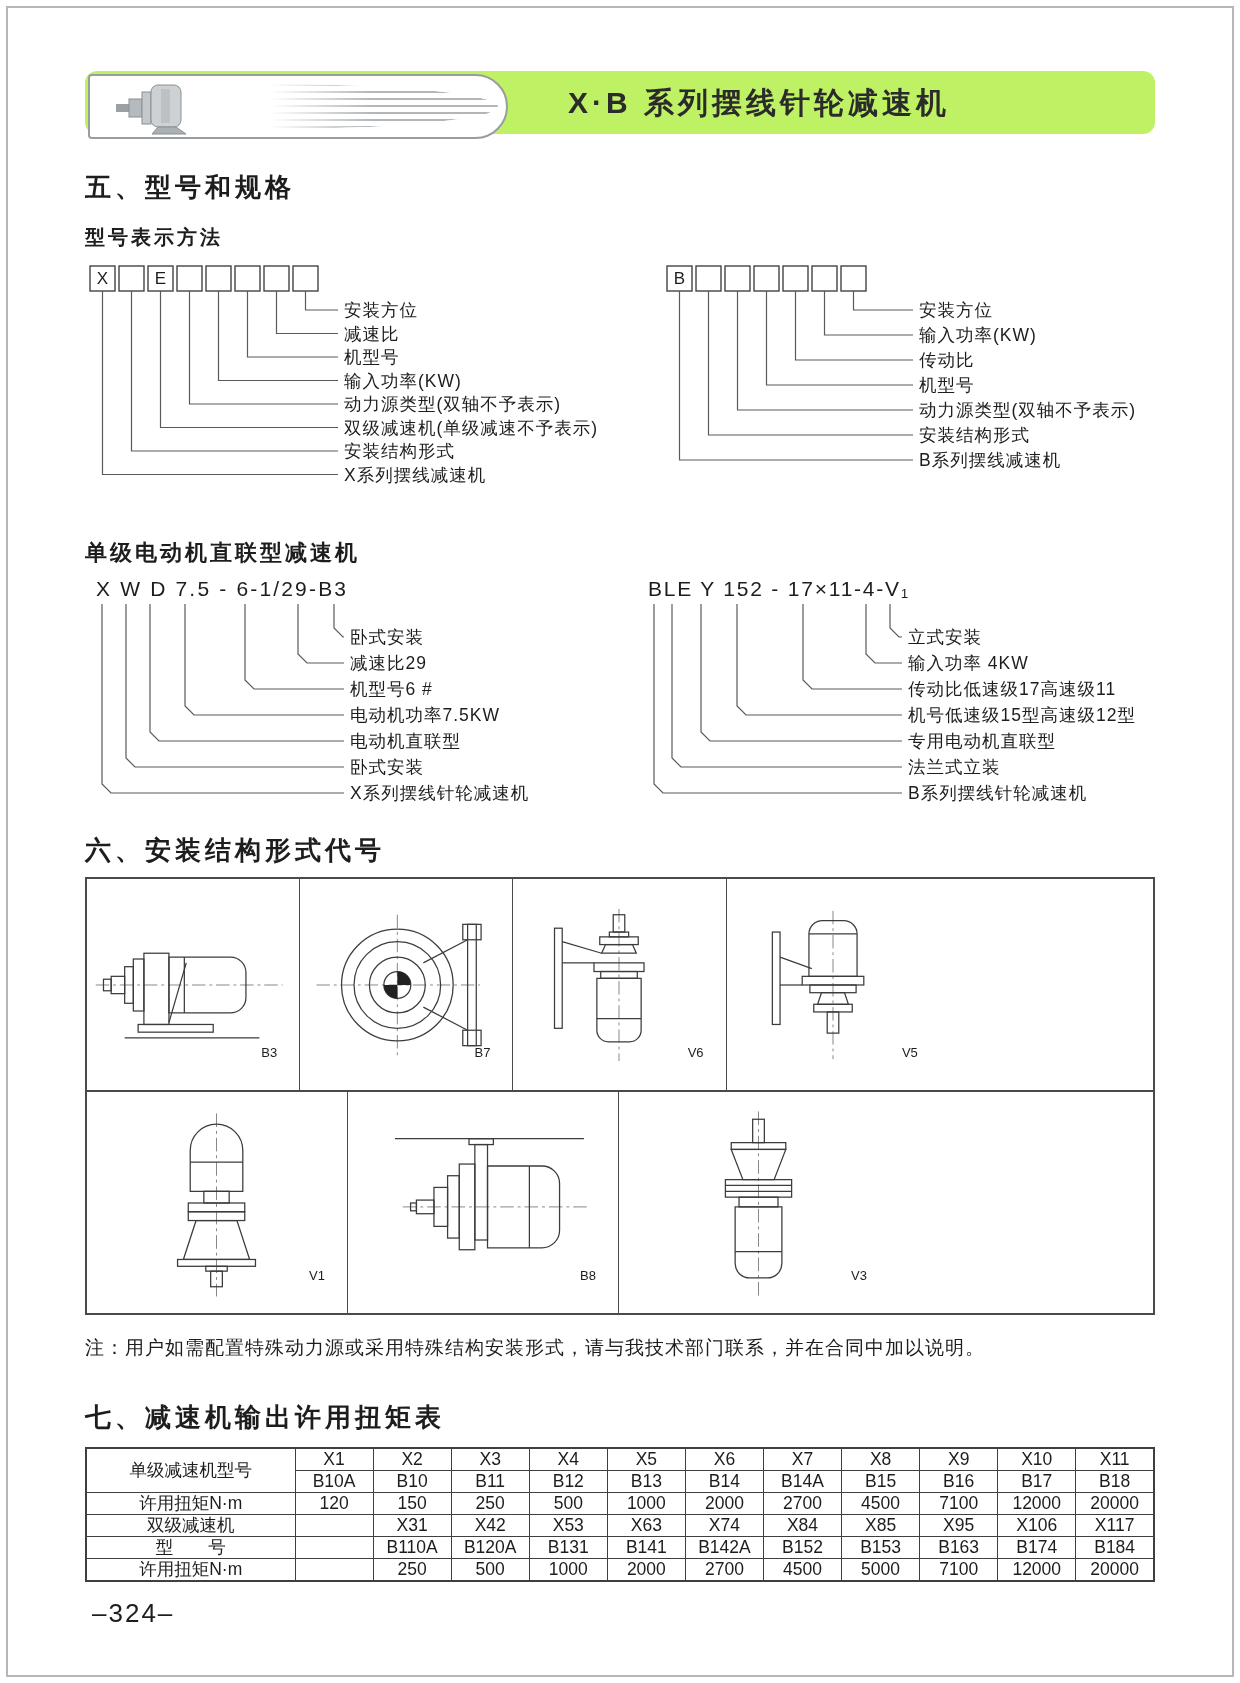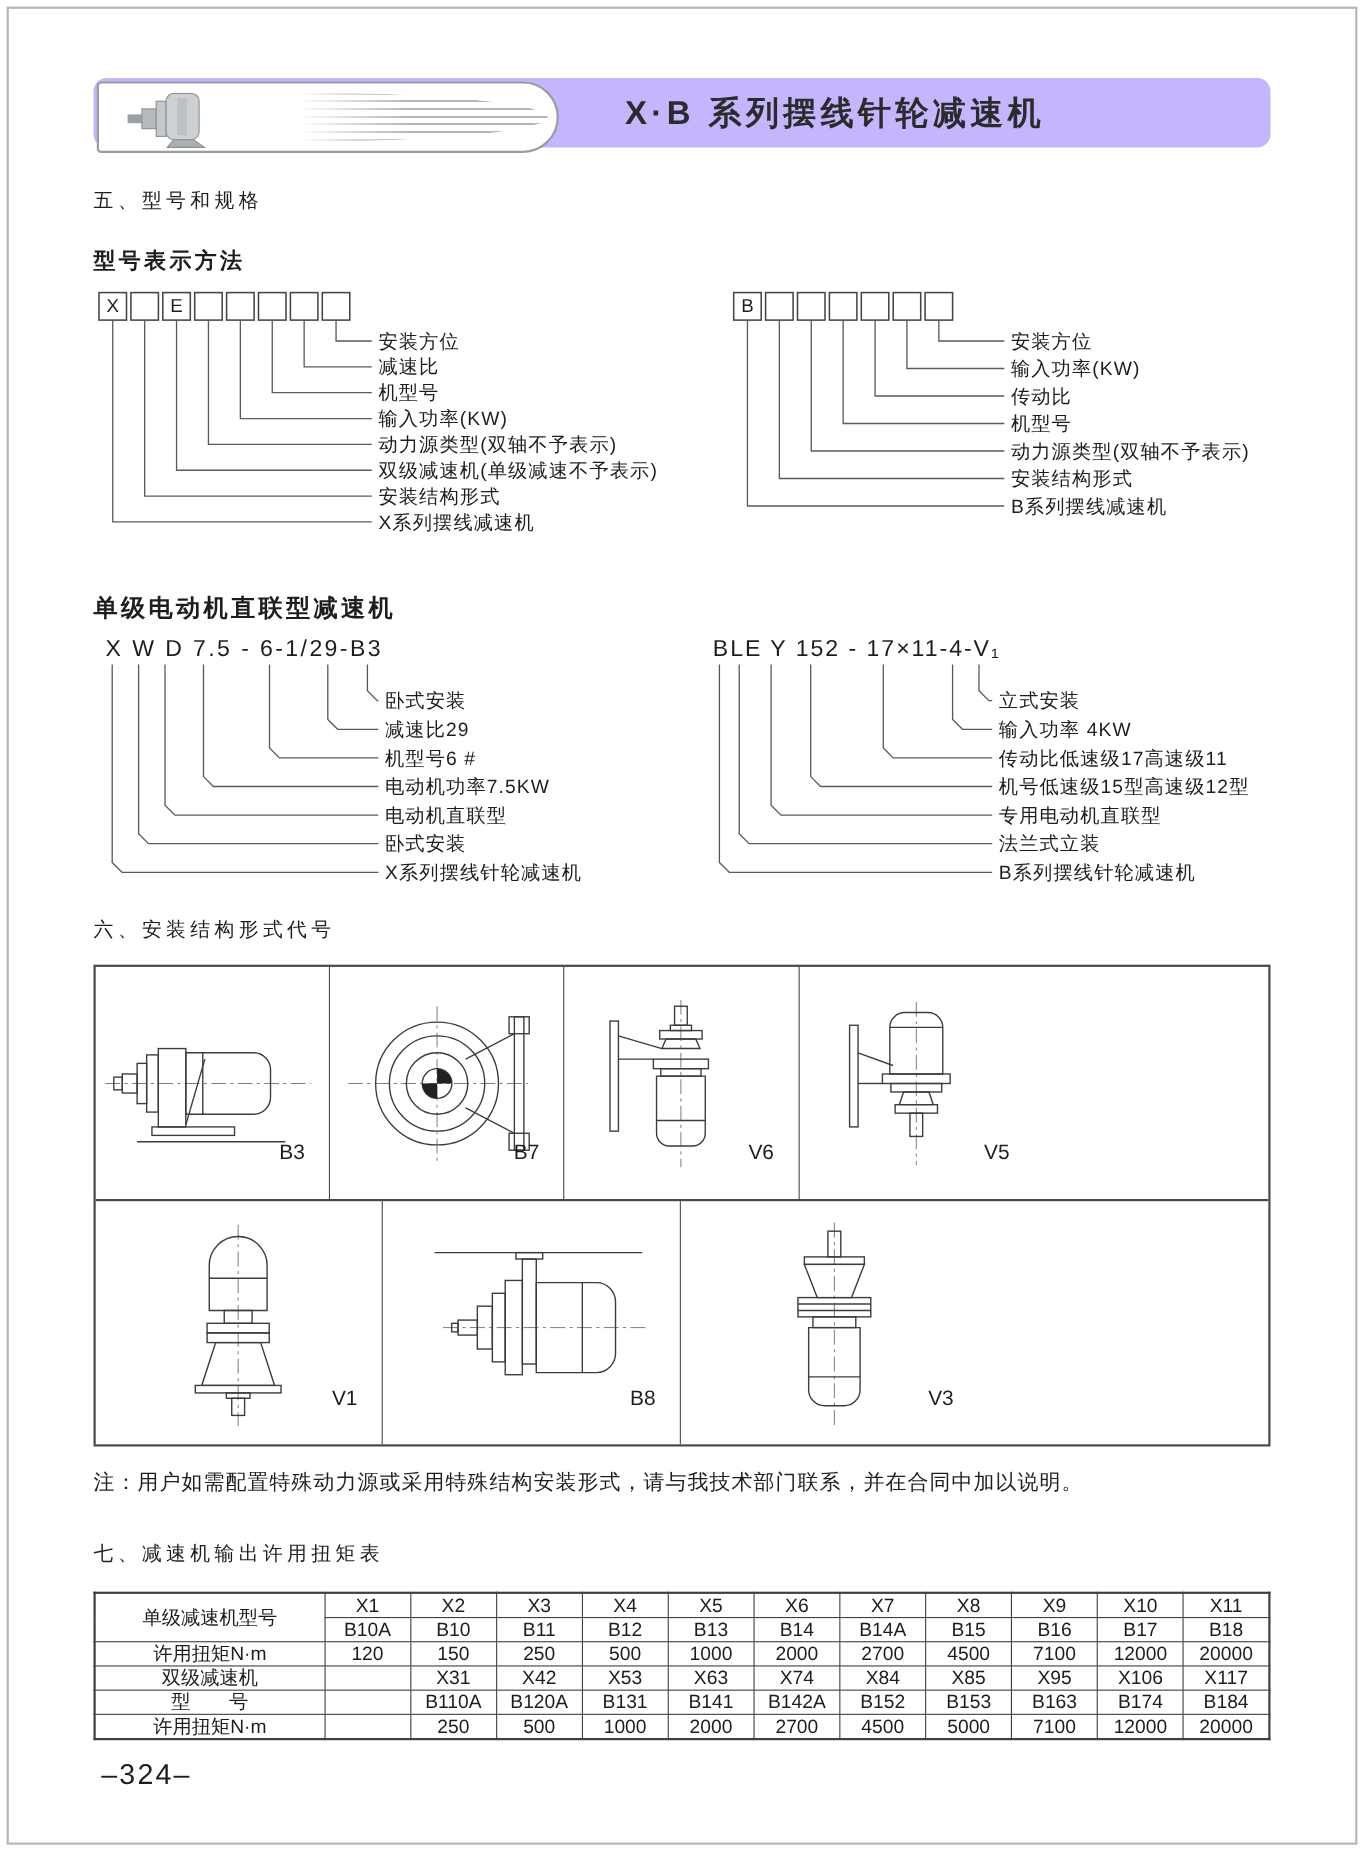--- a/index.html
+++ b/index.html
@@ -1,53 +1,53 @@
 <!DOCTYPE html>
 <html><head>
 <meta charset="utf-8">
 <style>
   html,body{margin:0;padding:0;background:#fff;}
   .page{position:relative;width:1240px;height:1683px;background:#fff;overflow:hidden;
         font-family:"Liberation Sans","DejaVu Sans",sans-serif;color:#1d1d1d;}
   .frame{position:absolute;inset:6px;border:2px solid #b6b6b6;pointer-events:none;}
 
   
-  .banner{position:absolute;left:85px;top:71px;width:1070px;height:63px;background:#c4b5fd;border-radius:12px;}
+  .banner{position:absolute;left:85px;top:71px;width:1070px;height:63px;background:#bef264;border-radius:12px;}
   .banner-panel{position:absolute;left:3px;top:3px;width:420px;height:65px;background:#fff;
                 border:2px solid #989da0;border-radius:4px 34px 34px 4px;box-sizing:border-box;overflow:hidden;}
   .stripes{position:absolute;left:180px;right:8px;top:8px;bottom:8px;
            background:repeating-linear-gradient(180deg,#b2b6b8 0 2px,transparent 2px 7px);
            border-radius:0 100% 100% 0 / 0 50% 50% 0;
            -webkit-mask:linear-gradient(90deg,transparent,#000 45%);
            mask:linear-gradient(90deg,transparent,#000 45%);}
   .banner-title{position:absolute;left:63%;top:50%;transform:translate(-50%,-50%);
                 font-size:30px;font-weight:bold;letter-spacing:4px;color:#2b2b2b;white-space:nowrap;}
 
   
-  .h1{position:absolute;font-size:18px;font-weight:normal;letter-spacing:4px;}
+  .h1{position:absolute;font-size:26px;font-weight:bold;letter-spacing:4px;}
   .h2{position:absolute;font-size:20px;font-weight:bold;letter-spacing:3px;}
   .note{position:absolute;left:85px;top:1335px;font-size:19px;letter-spacing:1px;}
   .pagenum{position:absolute;left:92px;top:1598px;font-size:26px;letter-spacing:2px;}
 
   
   svg{position:absolute;overflow:visible;}
   .dbox{fill:#fff;stroke:#444;stroke-width:1.4;}
   .boxch{font-size:17px;fill:#1d1d1d;text-anchor:middle;}
   .conn{fill:none;stroke:#5a5a5a;stroke-width:1.2;}
   .dlabel{font-size:17.5px;fill:#1d1d1d;letter-spacing:1px;}
   .code{font-size:21px;fill:#1d1d1d;}
 
   
   .grid{position:absolute;left:85px;top:877px;width:1070px;border:2px solid #4a4a4a;box-sizing:border-box;}
   .grow{display:grid;}
   .grow.top{grid-template-columns:repeat(5,1fr);height:211px;border-bottom:2px solid #4a4a4a;}
   .grow.bot{grid-template-columns:repeat(4,1fr);height:221px;gap:10px;}
   .gcell{position:relative;border-right:1.6px solid #4a4a4a;display:flex;align-items:center;justify-content:center;}
   .gcell:last-child{border-right:none;}
-  .gcode{position:absolute;right:22px;bottom:30px;font-size:19px;}
+  .gcode{position:absolute;right:22px;bottom:30px;font-size:13px;}
   .draw{position:static;}
   .draw rect,.draw path,.draw line,.draw circle,.draw polyline{stroke:#3c3c3c;fill:none;stroke-width:1.3;}
   .draw .cl{stroke-width:0.8;stroke:#666;stroke-dasharray:14 4 3 4;}
   .draw .fl{fill:#222;stroke:none;}
 
   
   .ttable{position:absolute;left:85px;top:1447px;width:1070px;border-collapse:collapse;table-layout:fixed;
           border:2.5px solid #3f3f3f;}
   .ttable td{border:1.6px solid #3f3f3f;text-align:center;vertical-align:middle;
              font-size:17.5px;height:21px;line-height:21px;padding:0 1px;white-space:nowrap;}

